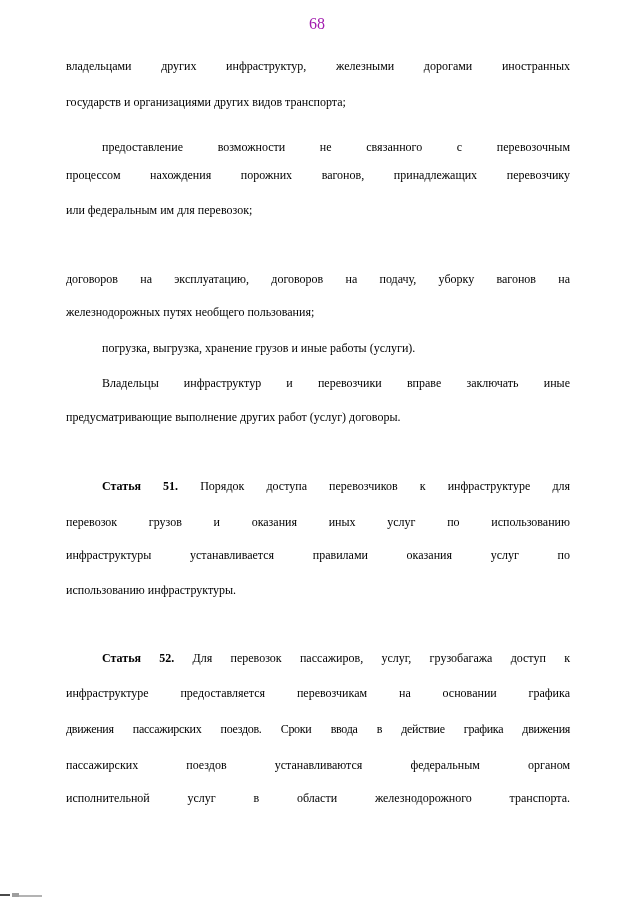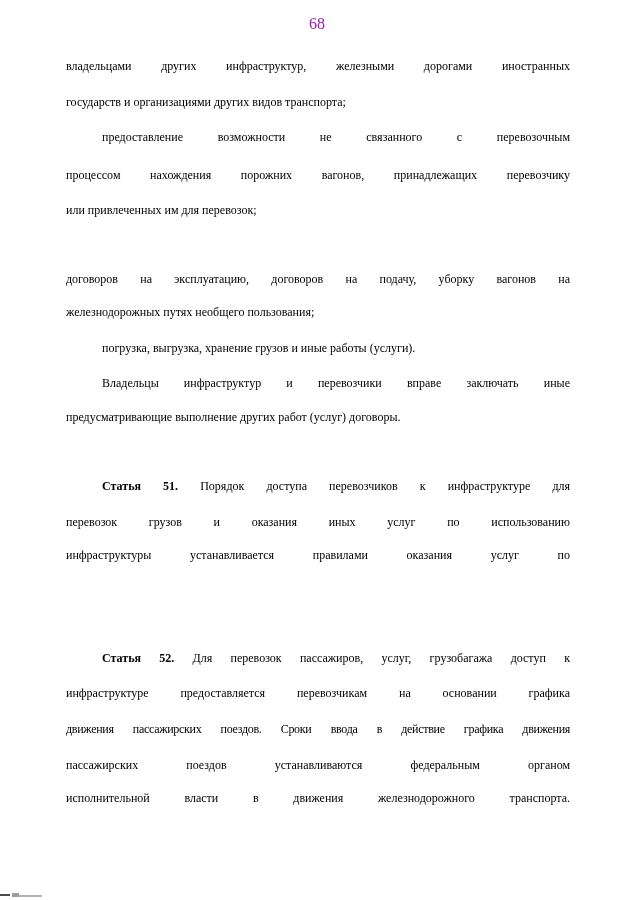--- a/index.html
+++ b/index.html
@@ -62,51 +62,52 @@
 <body>
 
 <div id="page">
 
   <div class="pageno">68</div>
 
   <div class="line" style="top:56px"><span class="bold"></span><span>владельцами других инфраструктур, железными дорогами иностранных</span></div>
 
   <div class="line end" style="top:92px"><span class="bold"></span><span>государств и организациями других видов транспорта;</span></div>
 
-  <div class="line indent" style="top:127px"><span class="bold"></span><span>предоставление возможности не связанного с перевозочным</span></div>
+  <div class="line indent" style="top:137px"><span class="bold"></span><span>предоставление возможности не связанного с перевозочным</span></div>
 
   <div class="line" style="top:165px"><span class="bold"></span><span>процессом нахождения порожних вагонов, принадлежащих перевозчику</span></div>
 
-  <div class="line end" style="top:200px"><span class="bold"></span><span>или привлеченных им для перевозок;</span></div>
+  <div class="line end" style="top:200px"><span class="bold"></span><span>или федеральным им для перевозок;</span></div>
 
 
   <div class="line end" style="top:302px"><span class="bold"></span><span>железнодорожных путях необщего пользования;</span></div>
 
   <div class="line" style="top:269px"><span class="bold"></span><span>договоров на эксплуатацию, договоров на подачу, уборку вагонов на</span></div>
 
   <div class="line indent end" style="top:338px"><span class="bold"></span><span>погрузка, выгрузка, хранение грузов и иные работы (услуги).</span></div>
 
   <div class="line indent" style="top:373px"><span class="bold"></span><span>Владельцы инфраструктур и перевозчики вправе заключать иные</span></div>
 
   <div class="line end" style="top:407px"><span class="bold"></span><span>предусматривающие выполнение других работ (услуг) договоры.</span></div>
 
   <div class="line indent" style="top:476px"><span class="bold">Статья 51.</span><span> Порядок доступа перевозчиков к инфраструктуре для</span></div>
 
   <div class="line" style="top:512px"><span class="bold"></span><span>перевозок грузов и оказания иных услуг по использованию</span></div>
 
   <div class="line" style="top:545px"><span class="bold"></span><span>инфраструктуры устанавливается правилами оказания услуг по</span></div>
 
+  <div class="line end" style="top:580px"><span class="bold"></span><span>использованию инфраструктуры.</span></div>
 
   <div class="line indent" style="top:648px"><span class="bold">Статья 52.</span><span> Для перевозок пассажиров, услуг, грузобагажа доступ к</span></div>
 
   <div class="line" style="top:683px"><span class="bold"></span><span>инфраструктуре предоставляется перевозчикам на основании графика</span></div>
 
   <div class="line tight" style="top:719px"><span class="bold"></span><span>движения пассажирских поездов. Сроки ввода в действие графика движения</span></div>
 
   <div class="line" style="top:755px"><span class="bold"></span><span>пассажирских поездов устанавливаются федеральным органом</span></div>
 
-  <div class="line" style="top:788px"><span class="bold"></span><span>исполнительной власти в движения железнодорожного транспорта.</span></div>
+  <div class="line" style="top:788px"><span class="bold"></span><span>исполнительной услуг в области железнодорожного транспорта.</span></div>
 
   <div class="artifact" id="artifact-seg1"></div>
   <div class="artifact" id="artifact-seg2"></div>
   <div class="artifact" id="artifact-seg3"></div>
 
 </div>
 
 </body></html>

